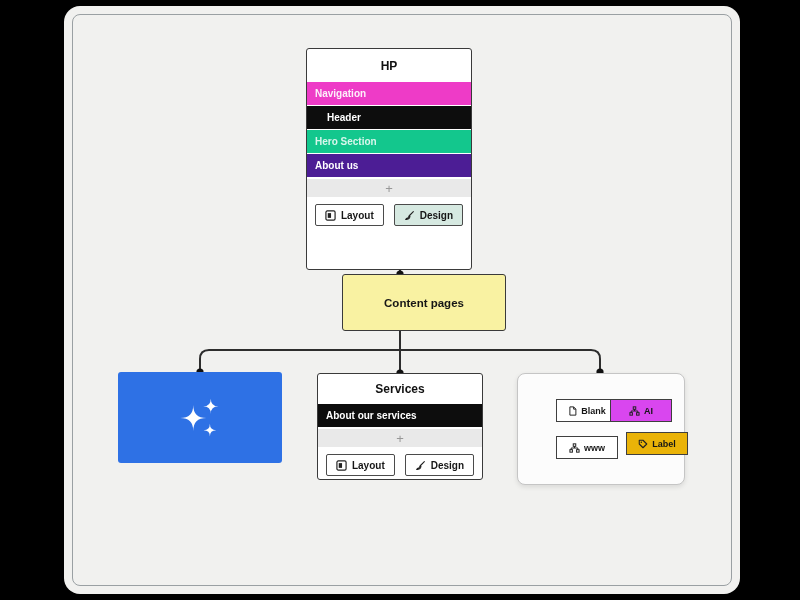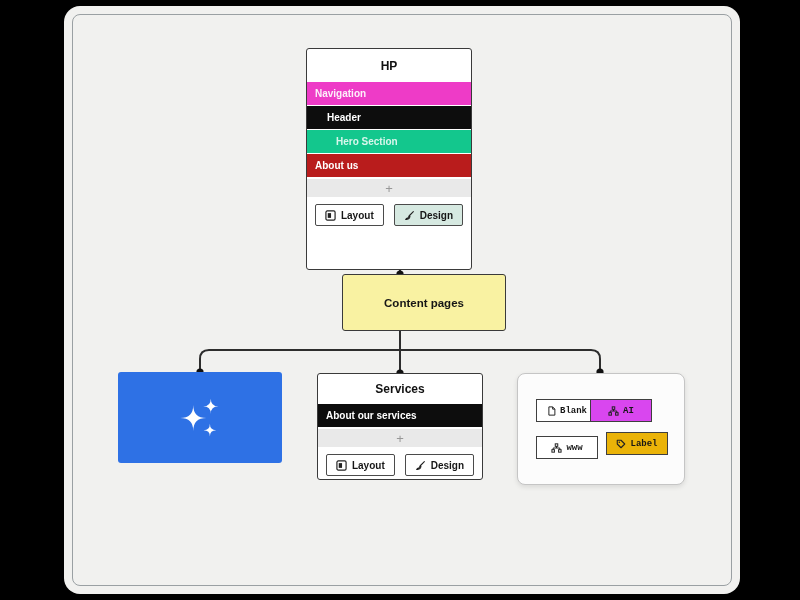--- a/index.html
+++ b/index.html
@@ -54,21 +54,21 @@
     cursor:pointer;
   }
   .picker{
     position:absolute;background:#fcfcfc;border:1px solid #c5c5c5;border-radius:8px;
     box-sizing:border-box;box-shadow:0 2px 5px rgba(0,0,0,0.10);
   }
   .mini{
     position:absolute;width:62px;height:23px;display:inline-flex;align-items:center;
     justify-content:center;gap:4px;background:#fff;border:1.4px solid #3f3f3f;border-radius:0;
     font-size:9px;font-weight:700;color:#161616;cursor:pointer;
-    font-family:Liberation Mono, monospace;box-sizing:border-box;padding:0;
+    font-family:Liberation Sans, sans-serif;box-sizing:border-box;padding:0;margin-left:20px;
   }
   .icon{display:inline-flex;flex:none;}
 </style>
 </head>
 <body>
 
 <div class="canvas" style="background-color: rgb(241, 241, 239);">
   <div class="frame-line"></div>
 </div>
 
@@ -88,23 +88,23 @@
 
 <div class="node hp" style="left:306px;top:48px;width:166px;height:222px;">
   <div class="node-title">HP</div>
   <div class="srow" style="background-color: rgb(238, 59, 199);">
     <span style="color: rgb(253, 239, 250);">Navigation</span>
   </div>
   <div class="srow" style="background-color: rgb(13, 13, 13); padding-left: 20px;">
     <span style="color: rgb(255, 255, 255);">Header</span>
   </div>
   <div class="srow" style="background-color: rgb(19, 199, 141);">
-    <span style="color: rgb(217, 246, 236); margin-left: 21px;">Hero Section</span>
-  </div>
-  <div class="srow" style="background-color: #b91c1c;">
+    <span style="color: rgb(217, 246, 236);">Hero Section</span>
+  </div>
+  <div class="srow" style="background-color: #4c1d95;">
     <span style="color: rgb(255, 255, 255);">About us</span>
   </div>
   <div class="plus-row">
     <span>+</span>
   </div>
   <div class="btn-row">
     <button class="chip" style="background-color: rgb(255, 255, 255);">
       <span class="icon">
         <svg width="11" height="11" viewBox="0 0 12 12">
             <rect x="1" y="1" width="10" height="10" rx="1.5" fill="none" stroke="#222" stroke-width="1.3"></rect>

